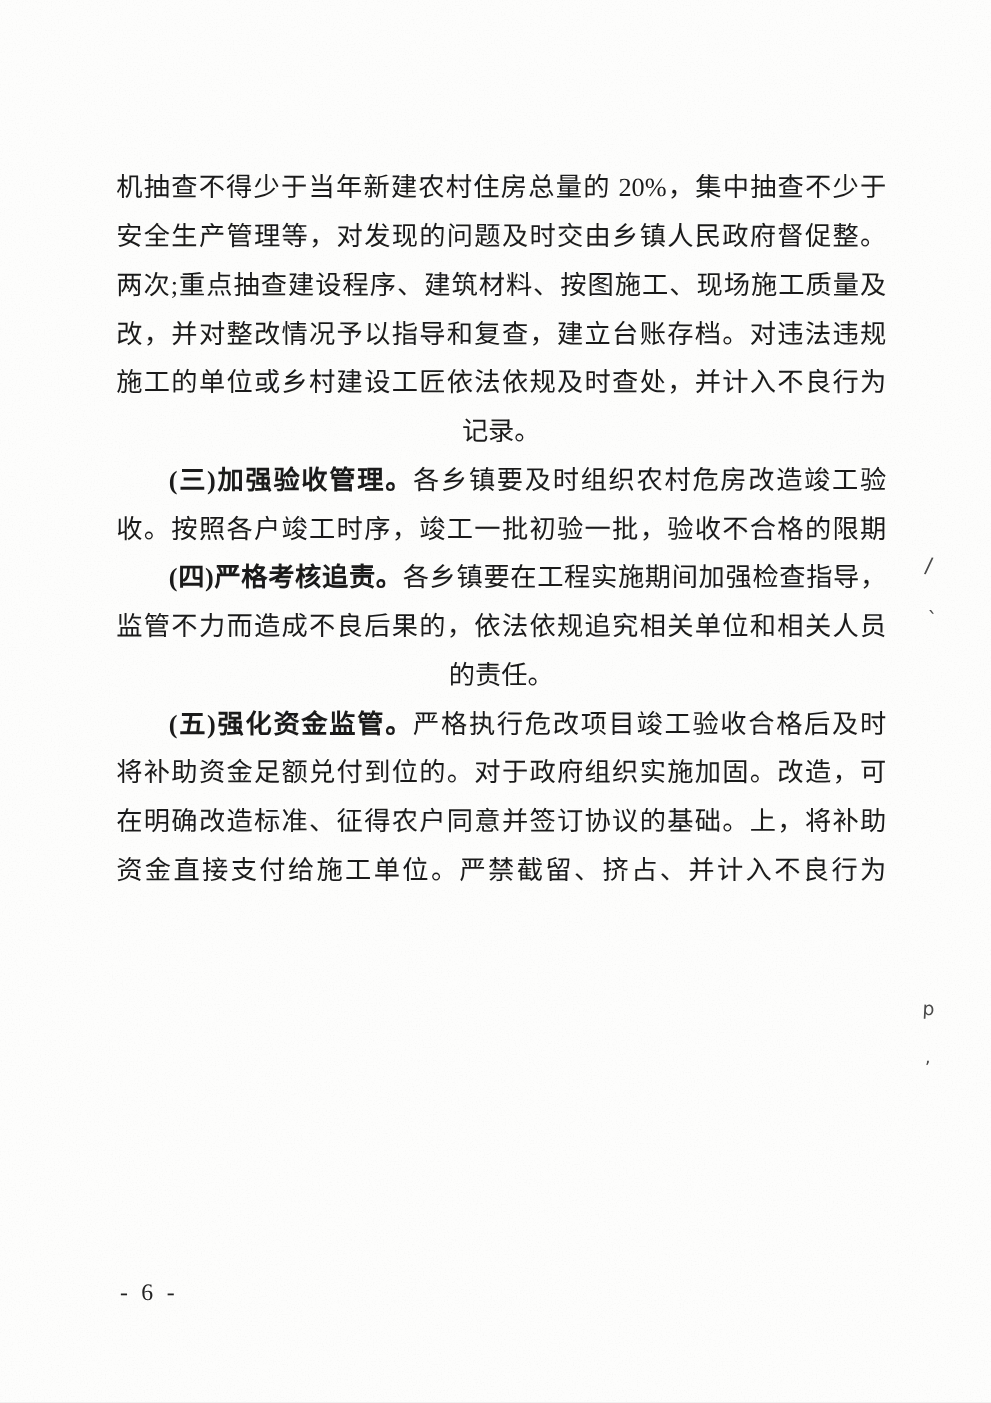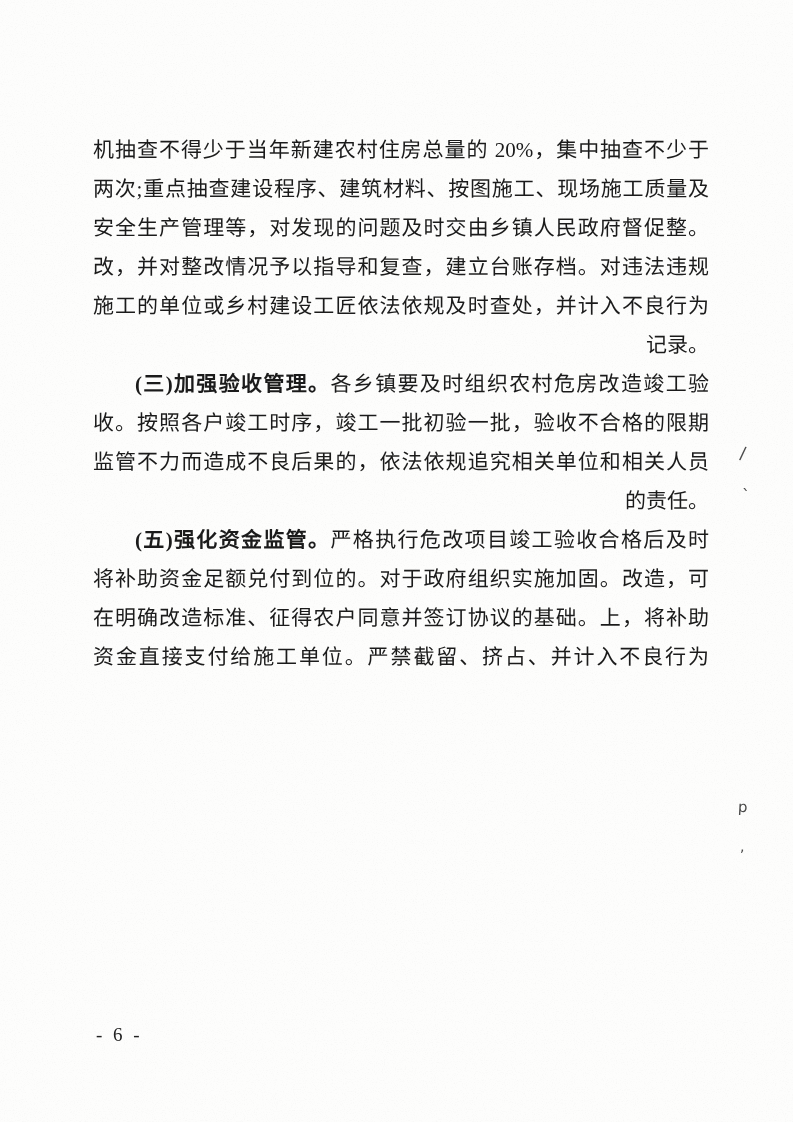--- a/index.html
+++ b/index.html
@@ -29,21 +29,21 @@
   .doc-text {
     position: absolute;
     left: 93px;
     top: 131px;
     width: 616px;
   }
   .line {
     height: 39px;
     line-height: 39px;
     font-size: 21px;
-    text-align: right;
+    text-align: center;
     white-space: nowrap;
     overflow: hidden;
   }
   .line.fill {
     white-space: normal;
     text-align: justify;
     text-align-last: justify;
   }
   .line.indent {
     padding-left: 42px;
@@ -77,27 +77,28 @@
       <feColorMatrix type="matrix" values="0 0 0 0 0.42
                 0 0 0 0 0.42
                 0 0 0 0 0.42
                 0 0 0 0.55 -0.28"></feColorMatrix>
     </filter>
     <rect x="0" y="0" width="793" height="1122" filter="url(#grain)" opacity="0.35"></rect>
   </svg>
 
   <div class="doc-text" id="doc-body">
       <div class="line fill">机抽查不得少于当年新建农村住房总量的 20%，集中抽查不少于</div>
+      <div class="line fill">安全生产管理等，对发现的问题及时交由乡镇人民政府督促整。</div>
       <div class="line fill">两次;重点抽查建设程序、建筑材料、按图施工、现场施工质量及</div>
-      <div class="line fill">安全生产管理等，对发现的问题及时交由乡镇人民政府督促整。</div>
       <div class="line fill">改，并对整改情况予以指导和复查，建立台账存档。对违法违规</div>
       <div class="line fill">施工的单位或乡村建设工匠依法依规及时查处，并计入不良行为</div>
       <div class="line">记录。</div>
       <div class="line fill indent"><span class="lead">(三)加强验收管理。</span><span>各乡镇要及时组织农村危房改造竣工验</span></div>
       <div class="line fill">收。按照各户竣工时序，竣工一批初验一批，验收不合格的限期</div>
+      <div class="line fill indent"><span class="lead">(四)严格考核追责。</span><span>各乡镇要在工程实施期间加强检查指导，</span></div>
       <div class="line fill">监管不力而造成不良后果的，依法依规追究相关单位和相关人员</div>
       <div class="line">的责任。</div>
       <div class="line fill indent"><span class="lead">(五)强化资金监管。</span><span>严格执行危改项目竣工验收合格后及时</span></div>
       <div class="line fill">将补助资金足额兑付到位的。对于政府组织实施加固。改造，可</div>
       <div class="line fill">在明确改造标准、征得农户同意并签订协议的基础。上，将补助</div>
       <div class="line fill">资金直接支付给施工单位。严禁截留、挤占、并计入不良行为</div>
     </div>
 
   <div class="page-number">- 6 -</div>
 

